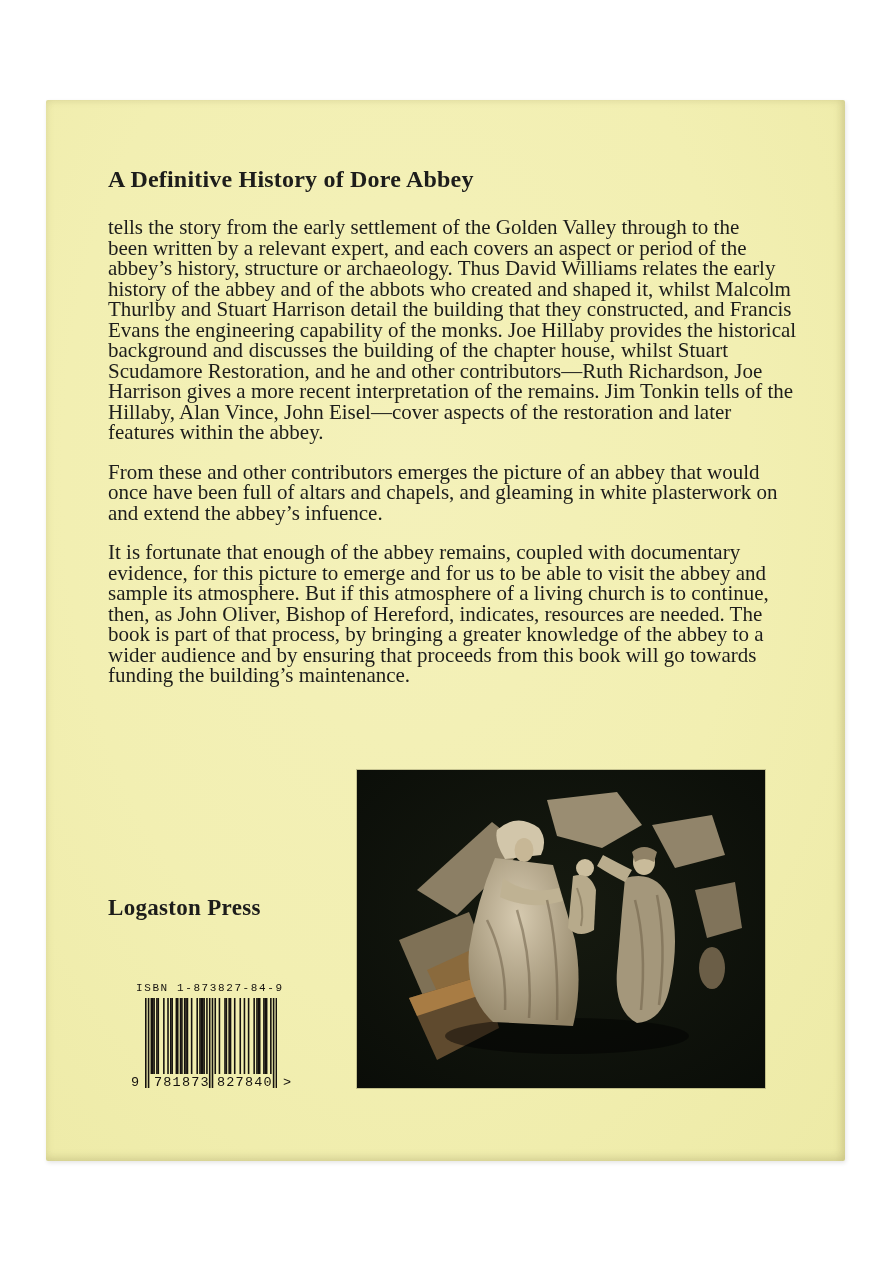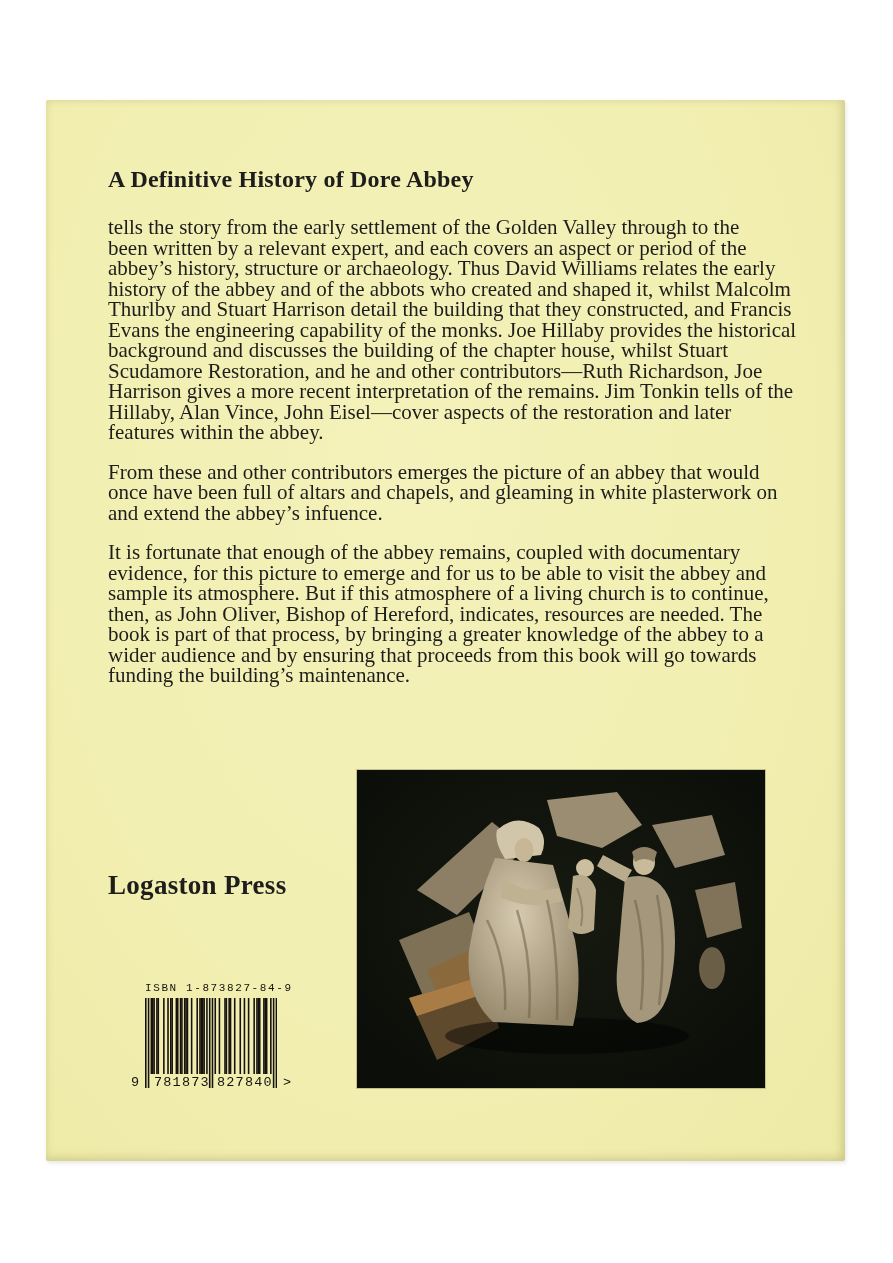--- a/index.html
+++ b/index.html
@@ -28,34 +28,34 @@
     position:absolute;left:62px;top:117px;width:620px;
     font-size:21px;color:var(--body-text);
   }
   .bpara{margin-bottom:19px;}
   .bline{
     line-height:20.5px;height:20.5px;white-space:nowrap;
     text-align:justify;text-align-last:justify;
   }
   .bline.last{text-align-last:left;}
   .publisher{
-    position:absolute;left:62px;top:770px;
-    font-size:27px;font-weight:bold;color:var(--body-text);letter-spacing:.3px;
+    position:absolute;left:62px;top:795px;
+    font-size:23px;font-weight:bold;color:var(--body-text);letter-spacing:.3px;
   }
   .photo{
     position:absolute;left:311px;top:670px;width:408px;height:318px;
     background:var(--photo-bg);box-shadow:0 0 0 1px rgba(60,55,30,.25);
   }
   .photo svg{display:block;width:100%;height:100%;}
   .barcode{
     position:absolute;left:85px;top:882px;width:220px;height:112px;
     color:var(--barcode-ink);
   }
   .isbn-label{
-    position:absolute;left:14px;top:0;
+    position:absolute;left:5px;top:0;
     font-family:"Liberation Mono", monospace;font-size:11px;letter-spacing:1.6px;
     white-space:nowrap;
   }
   .bars{position:absolute;left:14px;top:16px;}
   .ean-line{
     position:absolute;top:93px;left:0;width:220px;height:16px;
     font-family:"Liberation Mono", monospace;font-size:13.5px;
   }
   .ean-line span{position:absolute;top:0;white-space:nowrap;}
   .ean-prefix{left:0;}

